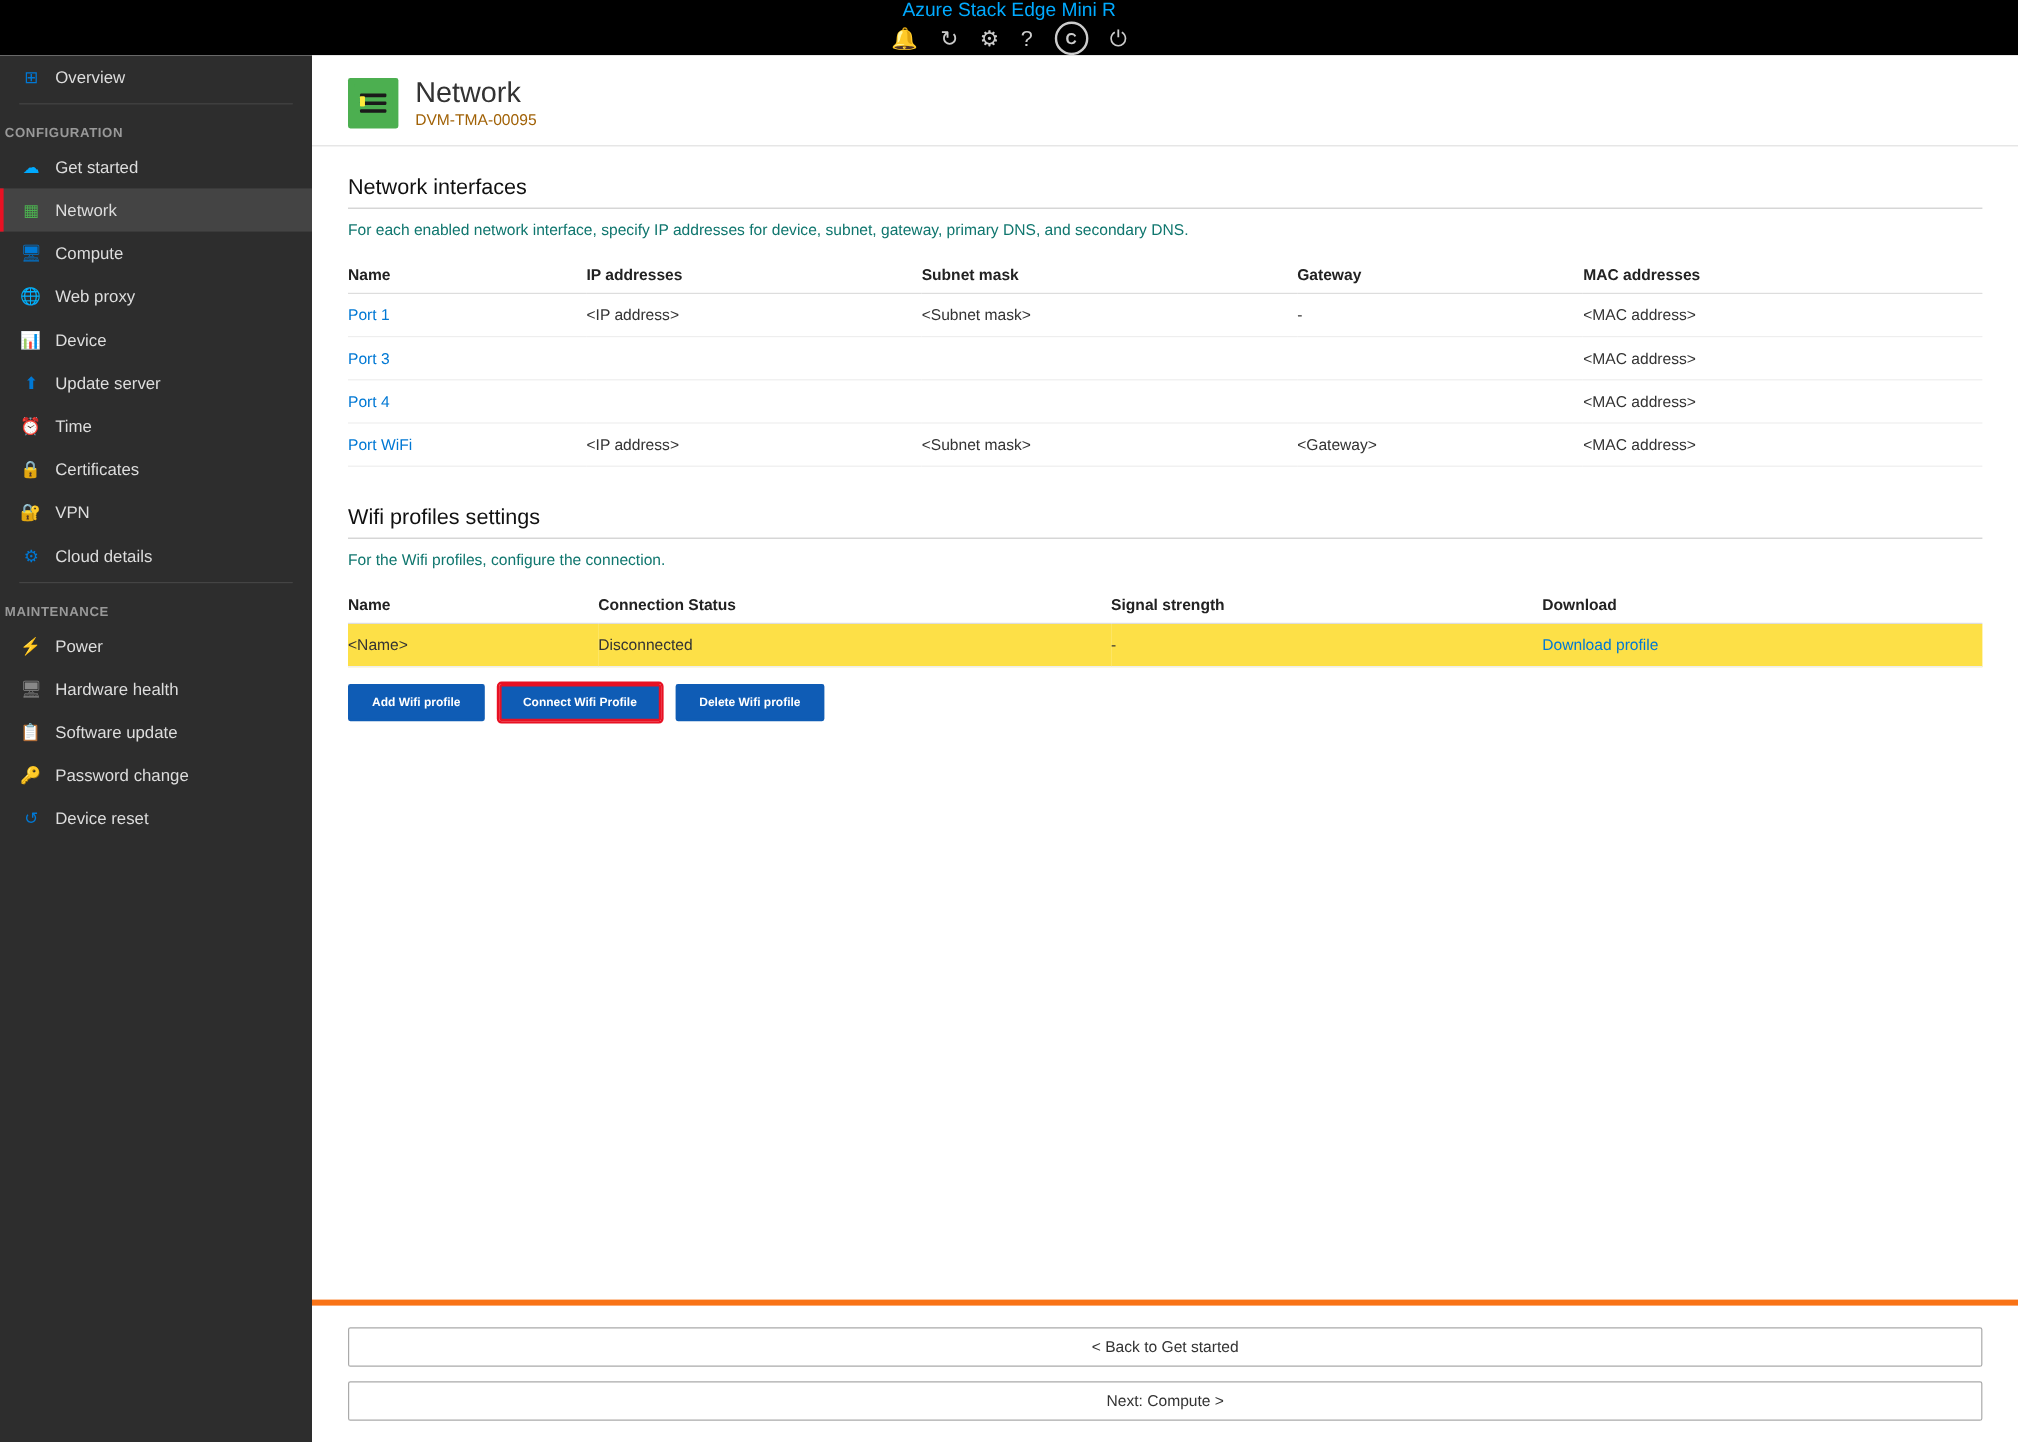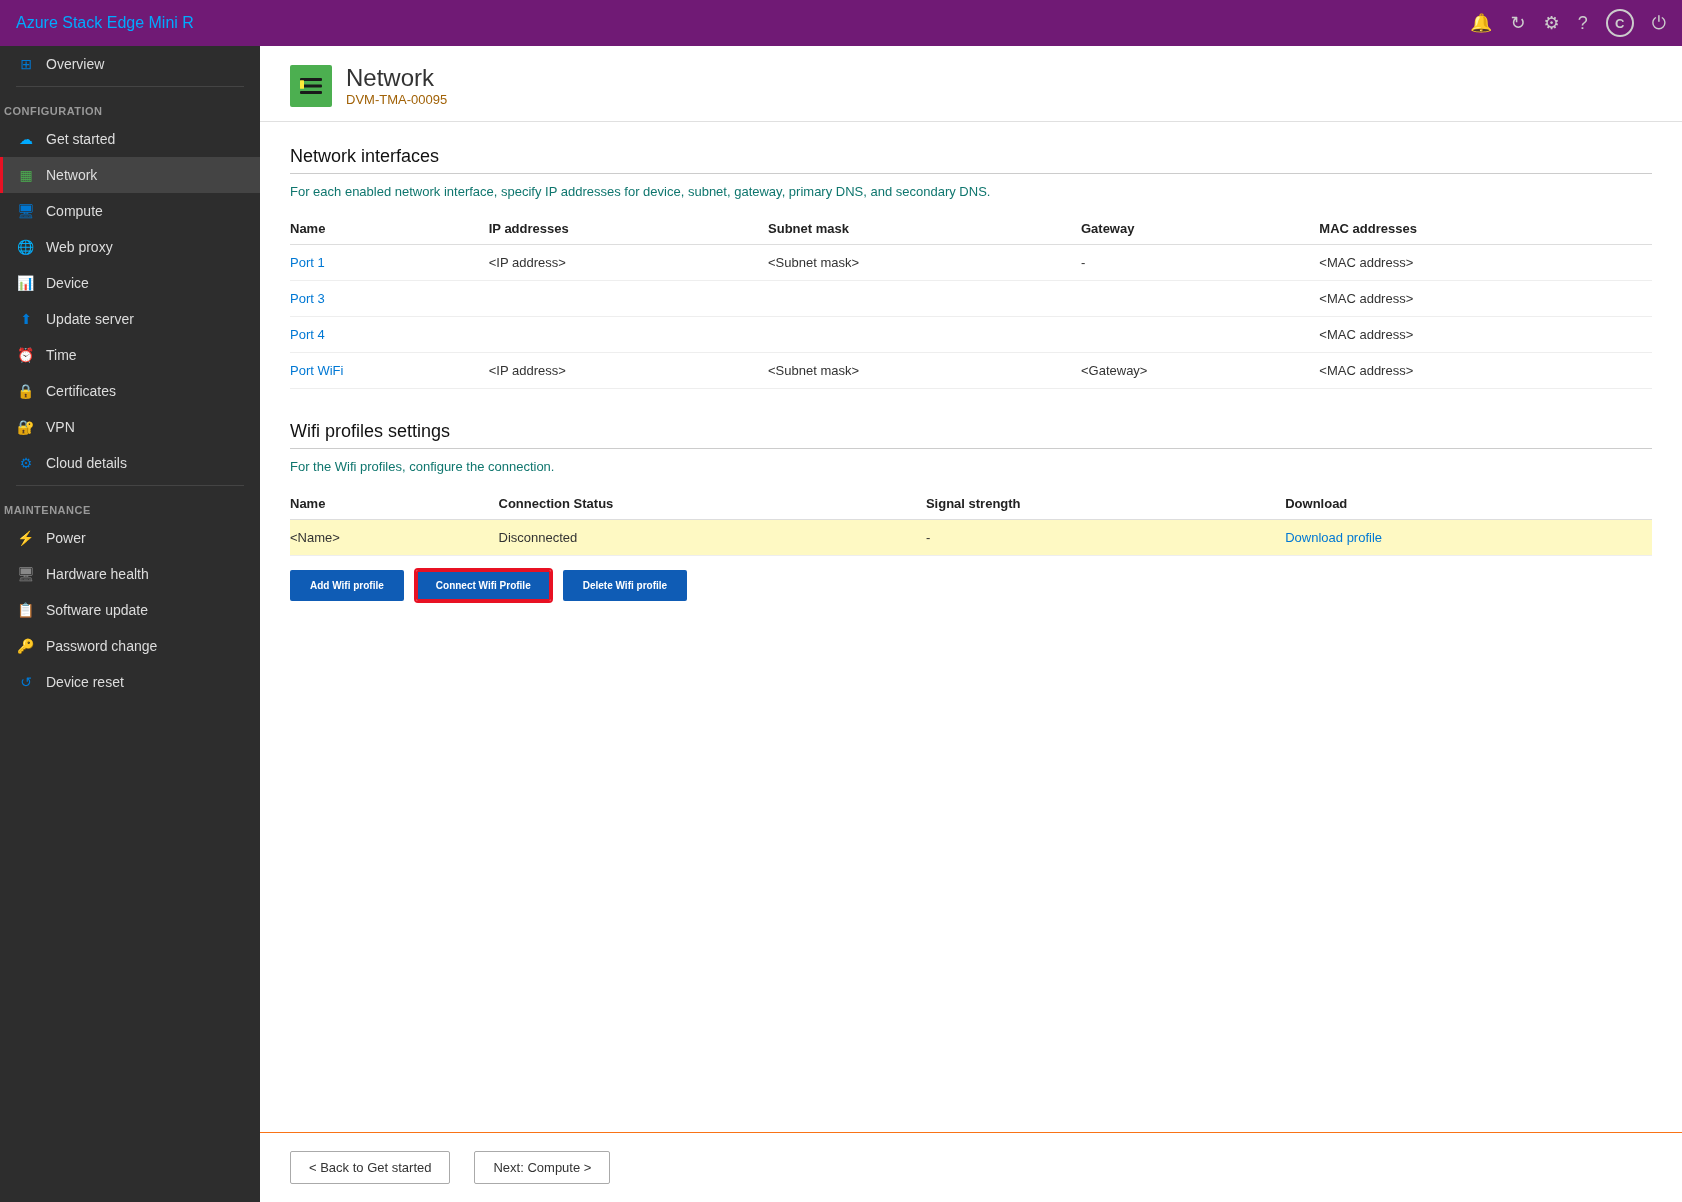--- a/index.html
+++ b/index.html
@@ -1,26 +1,27 @@
 <!DOCTYPE html>
 <html><head>
   <meta charset="utf-8">
   <style>
     * { box-sizing: border-box; margin: 0; padding: 0; }
     body { font-family: 'Segoe UI', Arial, sans-serif; font-size: 14px; background: #f3f3f3; display: flex; flex-direction: column; height: 100vh; overflow: hidden; }
 
     
     .topbar {
-      background: #701a75;
+      background: #000000;
       color: #fff;
       height: 46px;
       display: flex;
       align-items: center;
       padding: 0 16px;
       flex-shrink: 0;
+      flex-direction: column;
     }
     .topbar-title {
       color: #00aaff;
       font-size: 16px;
       font-weight: 400;
       flex: 1;
     }
     .topbar-icons {
       display: flex;
       gap: 18px;
@@ -161,21 +162,21 @@
       padding: 8px 12px 8px 0;
       border-bottom: 1px solid #ddd;
     }
     tbody td {
       padding: 10px 12px 10px 0;
       border-bottom: 1px solid #eee;
       color: #333;
       vertical-align: middle;
     }
     tbody tr.highlighted {
-      background: #fef9c3;
+      background: #fde047;
     }
     .link-cell {
       color: #0078d4;
       cursor: pointer;
       text-decoration: none;
     }
 
     
     .btn-row {
       display: flex;
@@ -196,24 +197,25 @@
       border-color: #0f5cb5;
     }
     .btn-primary.focused {
       border-color: #e81123;
       outline: 2px solid #e81123;
     }
 
     
     .bottom-nav {
       display: flex;
-      gap: 24px;
+      gap: 12px;
       padding: 18px 30px;
-      border-top: 1px solid #f97316;
+      border-top: 5px solid #f97316;
       background: #fff;
+      flex-direction: column;
     }
     .btn-outline {
       background: #fff;
       color: #333;
       border: 1px solid #aaa;
       padding: 8px 18px;
       font-size: 13px;
       cursor: pointer;
       border-radius: 2px;
     }

